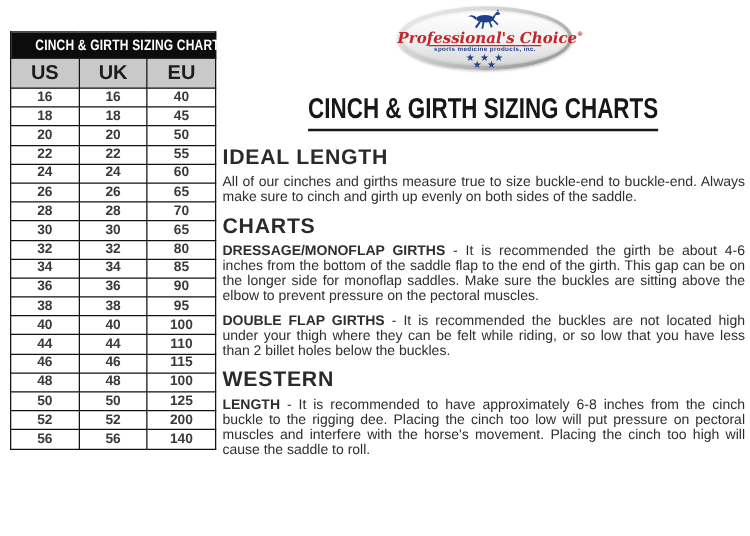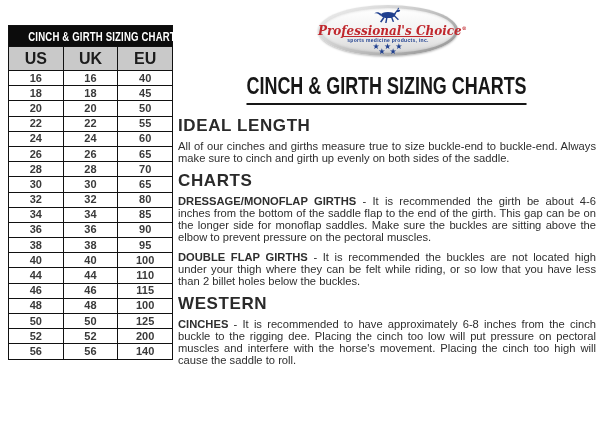--- a/index.html
+++ b/index.html
@@ -237,15 +237,15 @@
       <h2>IDEAL LENGTH</h2>
       <p><span>All of our cinches and girths measure true to size buckle-end to buckle-end. Always make sure to cinch and girth up evenly on both sides of the saddle.</span></p>
     </section>
     <section>
       <h2>CHARTS</h2>
       <p><b>DRESSAGE/MONOFLAP GIRTHS</b><span> - It is recommended the girth be about 4-6 inches from the bottom of the saddle flap to the end of the girth. This gap can be on the longer side for monoflap saddles. Make sure the buckles are sitting above the elbow to prevent pressure on the pectoral muscles.</span></p>
       <p><b>DOUBLE FLAP GIRTHS</b><span> - It is recommended the buckles are not located high under your thigh where they can be felt while riding, or so low that you have less than 2 billet holes below the buckles.</span></p>
     </section>
     <section>
       <h2>WESTERN</h2>
-      <p><b>CINCHES</b><span> - It is recommended to have approximately 6-8 inches from the cinch buckle to the rigging dee. Placing the cinch too low will put pressure on pectoral muscles and interfere with the horse's movement. Placing the cinch too high will cause the saddle to roll.</span></p>
+      <p><b>LENGTH</b><span> - It is recommended to have approximately 6-8 inches from the cinch buckle to the rigging dee. Placing the cinch too low will put pressure on pectoral muscles and interfere with the horse's movement. Placing the cinch too high will cause the saddle to roll.</span></p>
     </section>
   </div>
 
 </body></html>

